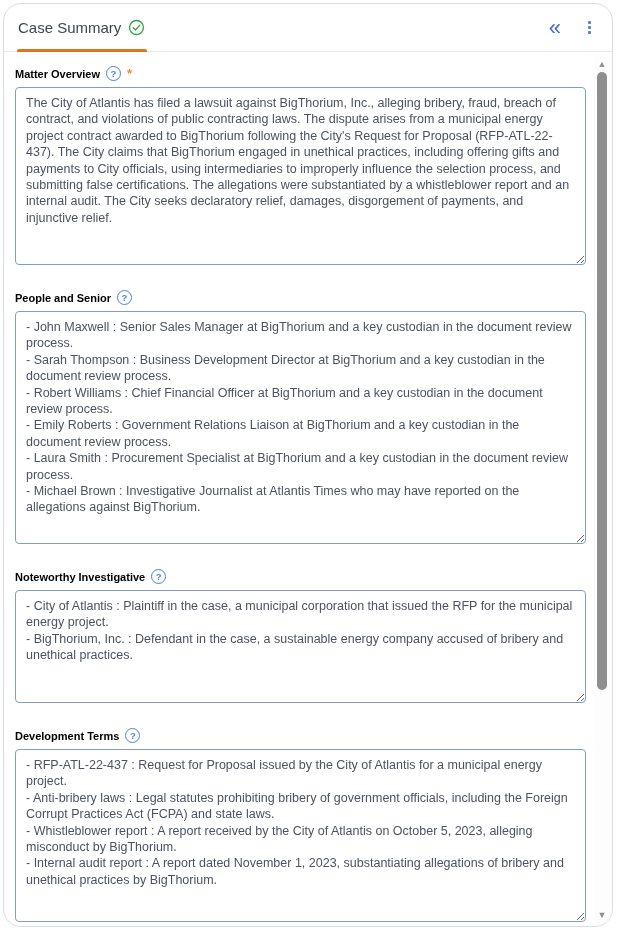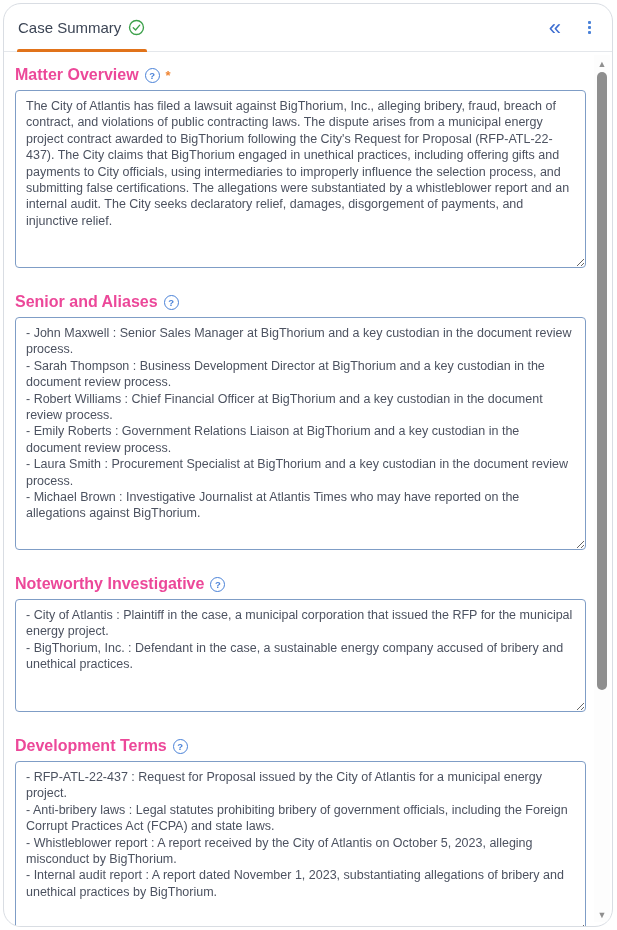--- a/index.html
+++ b/index.html
@@ -32,21 +32,21 @@
   .collapse-btn{
     color:#3f6fd1;font-size:22px;line-height:20px;margin-right:24px;
     cursor:pointer;user-select:none;
   }
   .kebab-btn{display:flex;flex-direction:column;gap:2px;padding:3px;cursor:pointer;}
   .kebab-btn i{width:3px;height:3px;background:#4a82d8;border-radius:1px;display:block;}
   
   .content{padding:14px 26px 0 11px;}
   .field{margin-bottom:25px;}
   .label-row{display:flex;align-items:center;gap:6px;margin-bottom:6px;}
-  .label{font-size:16px;font-weight:bold;color:#ec4899;}
+  .label{font-size:11px;font-weight:bold;color:#000000;}
   .help-icon{
     width:15px;height:15px;border:1.4px solid #4a82d8;color:#4a82d8;
     border-radius:50%;font-size:9.5px;font-weight:bold;
     display:flex;align-items:center;justify-content:center;
     box-sizing:border-box;flex:0 0 auto;
   }
   .req{color:#ef8432;font-size:13px;font-weight:bold;}
   textarea{
     width:100%;box-sizing:border-box;display:block;
     border:1px solid #7f9dc6;border-radius:4px;
@@ -105,21 +105,21 @@
       <div class="label-row">
         <span class="label">Matter Overview</span>
         <span class="help-icon">?</span>
         <span class="req">*</span>
       </div>
       <textarea spellcheck="false" style="">The City of Atlantis has filed a lawsuit against BigThorium, Inc., alleging bribery, fraud, breach of contract, and violations of public contracting laws. The dispute arises from a municipal energy project contract awarded to BigThorium following the City's Request for Proposal (RFP-ATL-22-437). The City claims that BigThorium engaged in unethical practices, including offering gifts and payments to City officials, using intermediaries to improperly influence the selection process, and submitting false certifications. The allegations were substantiated by a whistleblower report and an internal audit. The City seeks declaratory relief, damages, disgorgement of payments, and injunctive relief.</textarea>
     </div>
 
     <div class="field f2">
       <div class="label-row">
-        <span class="label">Senior and Aliases</span>
+        <span class="label">People and Senior</span>
         <span class="help-icon">?</span>
       </div>
       <textarea spellcheck="false" style="">- John Maxwell : Senior Sales Manager at BigThorium and a key custodian in the document review process.
 - Sarah Thompson : Business Development Director at BigThorium and a key custodian in the document review process.
 - Robert Williams : Chief Financial Officer at BigThorium and a key custodian in the document review process.
 - Emily Roberts : Government Relations Liaison at BigThorium and a key custodian in the document review process.
 - Laura Smith : Procurement Specialist at BigThorium and a key custodian in the document review process.
 - Michael Brown : Investigative Journalist at Atlantis Times who may have reported on the allegations against BigThorium.</textarea>
     </div>
 

